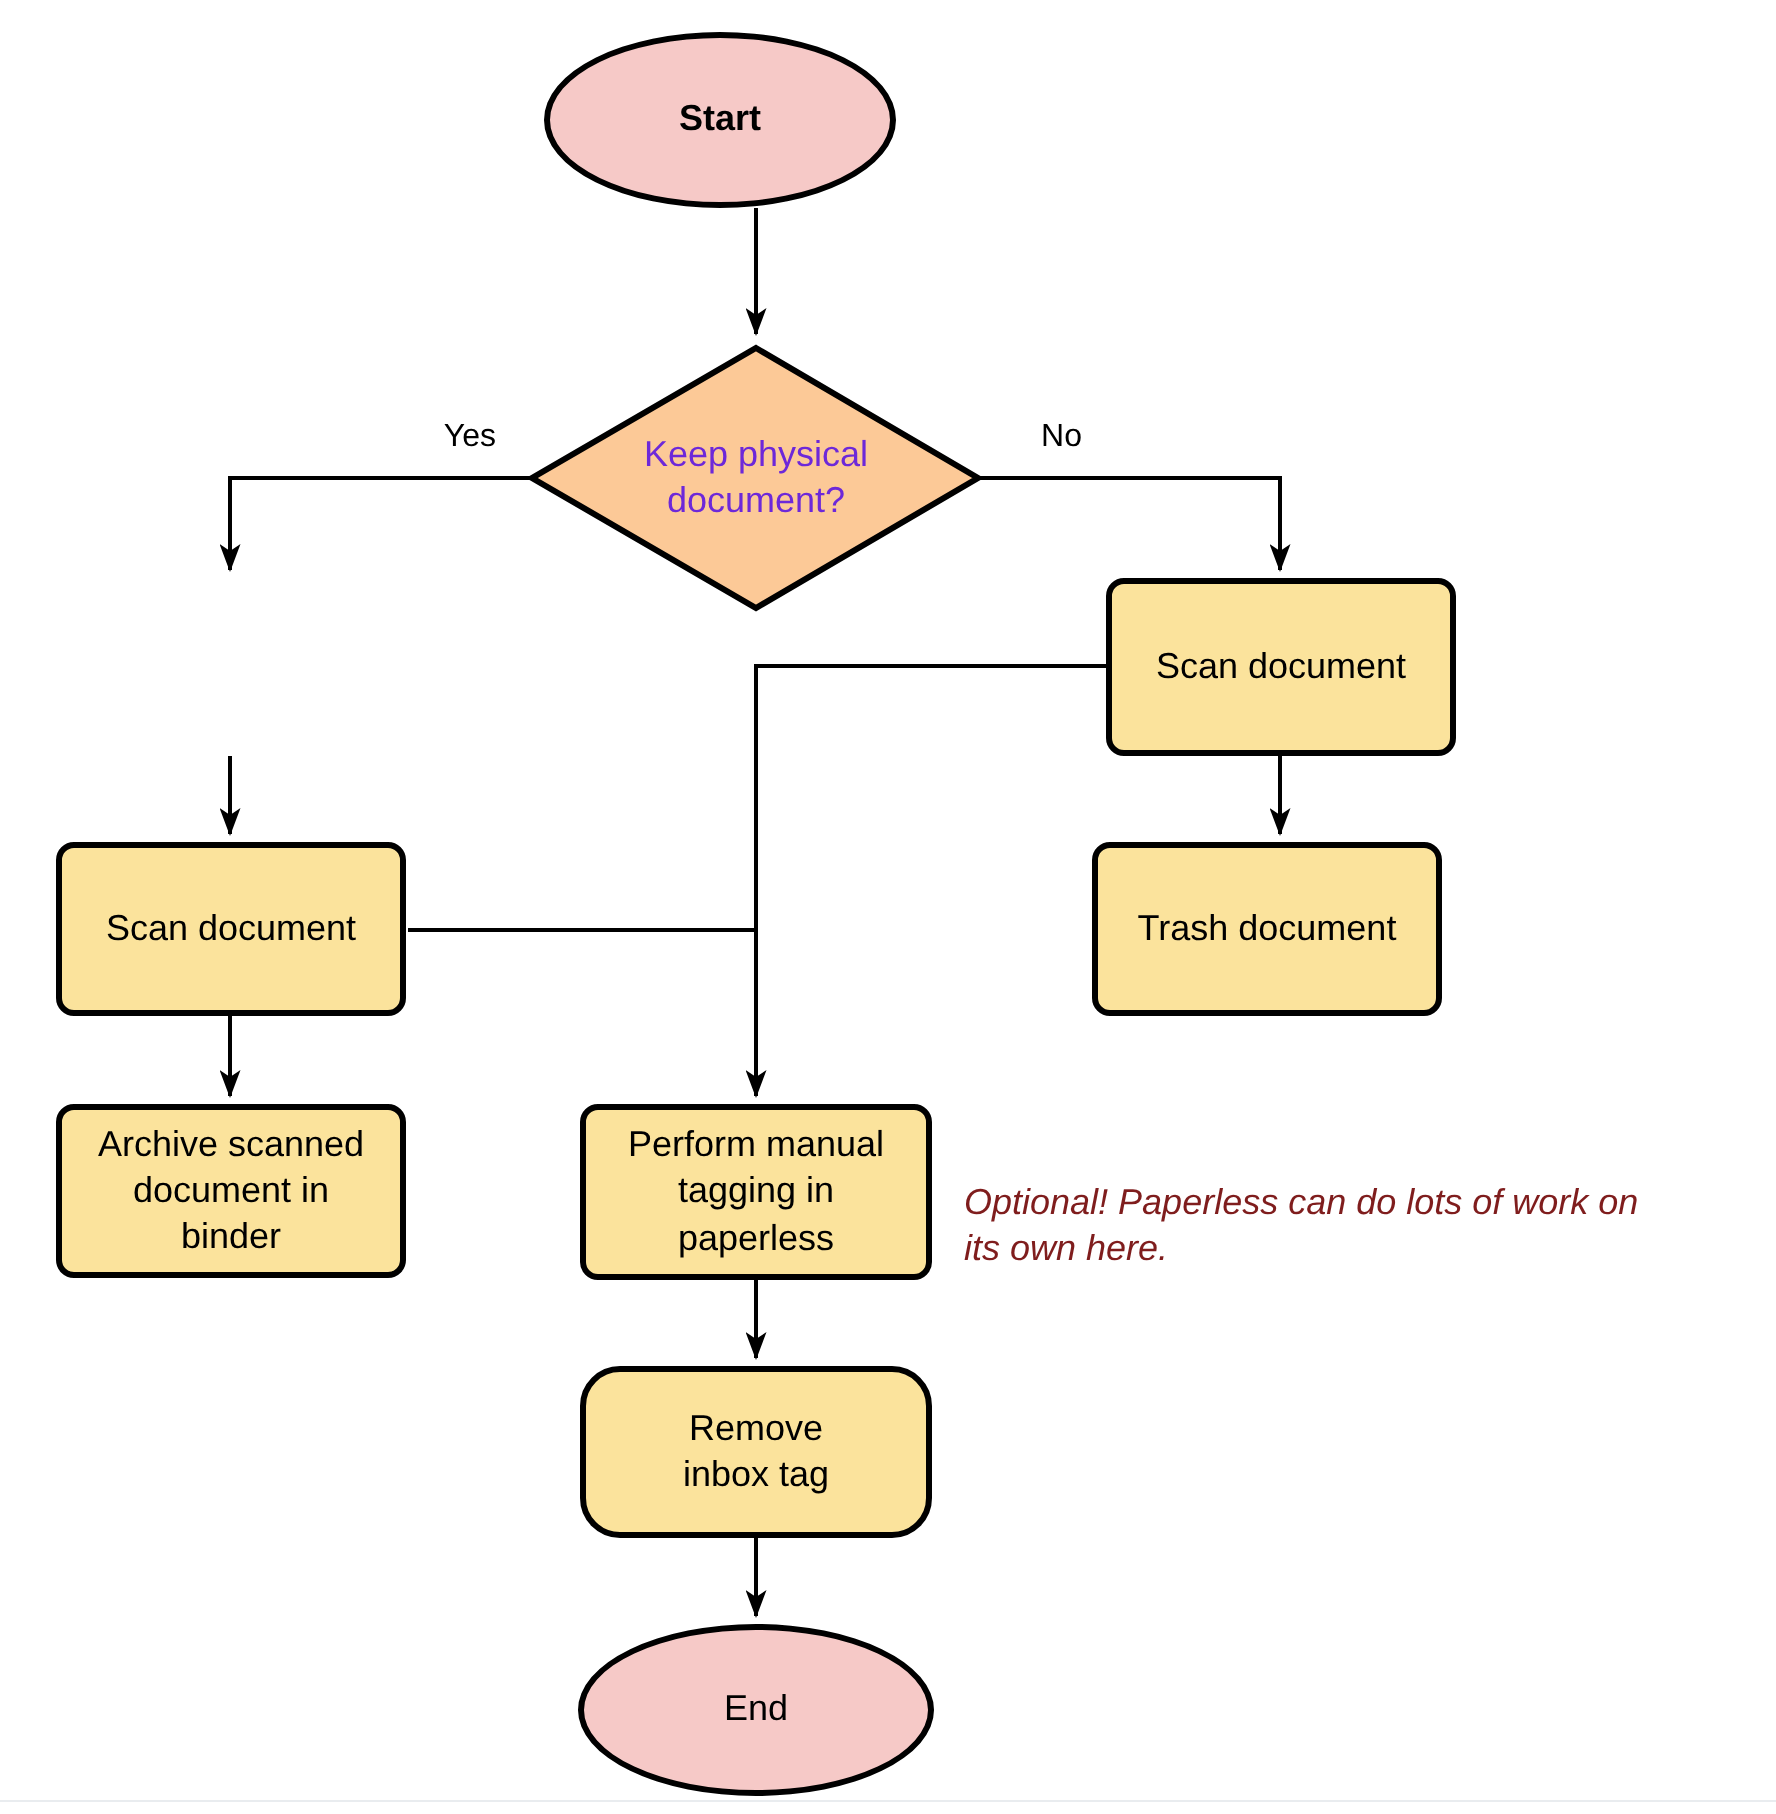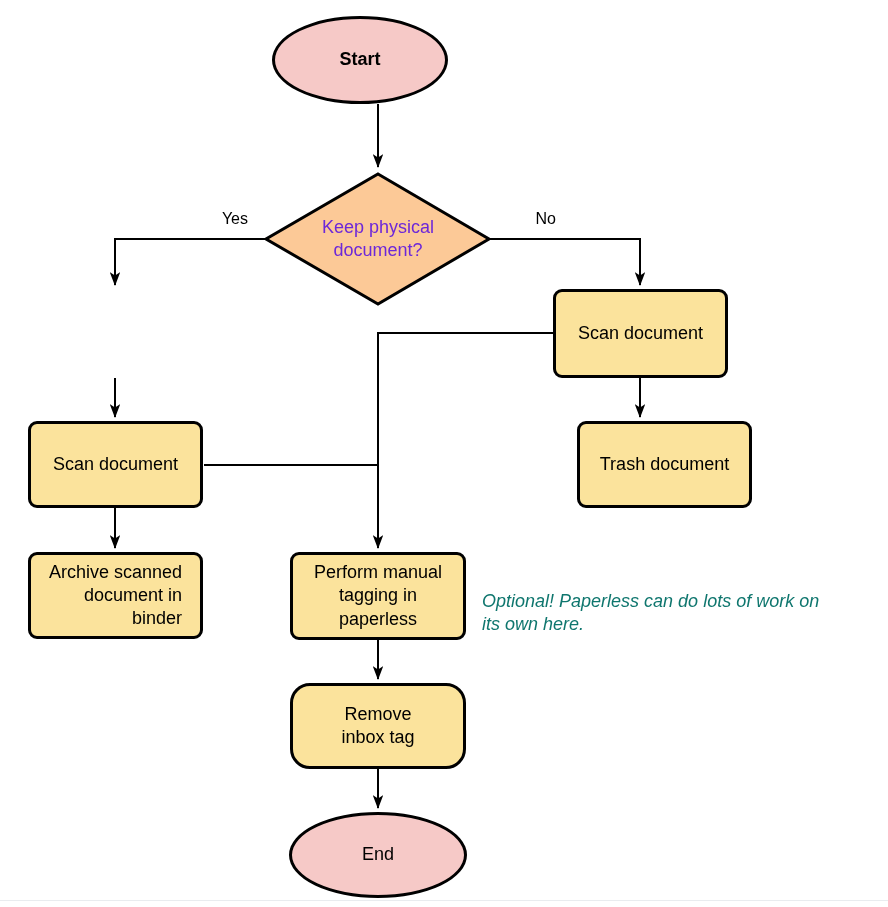--- a/index.html
+++ b/index.html
@@ -63,21 +63,21 @@
     text-align: right;
   }
   .note {
     position: absolute;
     left: 482px;
     top: 590px;
     width: 400px;
     font-size: 18px;
     font-style: italic;
     line-height: 23px;
-    color: #0f766e;
+    color: #7f1d1d;
     white-space: pre-line;
     text-align: left;
   }
   .footer-line {
     position: absolute;
     left: 0;
     top: 900px;
     width: 888px;
     height: 1px;
     background: var(--footer-line, #e9ecef);
@@ -115,36 +115,36 @@
     <span>Start</span>
   </div>
 
   <div class="decision-label" style="left:265px; top:173px; width:226px; height:132px;">
     <span>Keep physical
 document?</span>
   </div>
 
   <div class="edge-label" style="left:204px; top:210px; width:44px;">Yes</div>
 
-  <div class="edge-label" style="left:516px; top:210px; width:40px;">No</div>
+  <div class="edge-label" style="left:501px; top:210px; width:40px;">No</div>
 
 
   <div class="node process" style="left:553px; top:289px; width:175px; height:89px;">
     <span>Scan document</span>
   </div>
 
   <div class="node process" style="left:28px; top:421px; width:175px; height:87px;">
     <span>Scan document</span>
   </div>
 
-  <div class="node process" style="left:577px; top:421px; width:175px; height:87px;align-items:center;">
+  <div class="node process" style="left:546px; top:421px; width:175px; height:87px;align-items:center;">
     <span>Trash document</span>
   </div>
 
-  <div class="node process" style="left:28px; top:552px; width:175px; height:87px;text-align:right;">
+  <div class="node process" style="left:28px; top:552px; width:175px; height:87px;">
     <span>Archive scanned
 document in
 binder</span>
   </div>
 
   <div class="node process" style="left:290px; top:552px; width:176px; height:88px;">
     <span>Perform manual
 tagging in
 paperless</span>
   </div>

